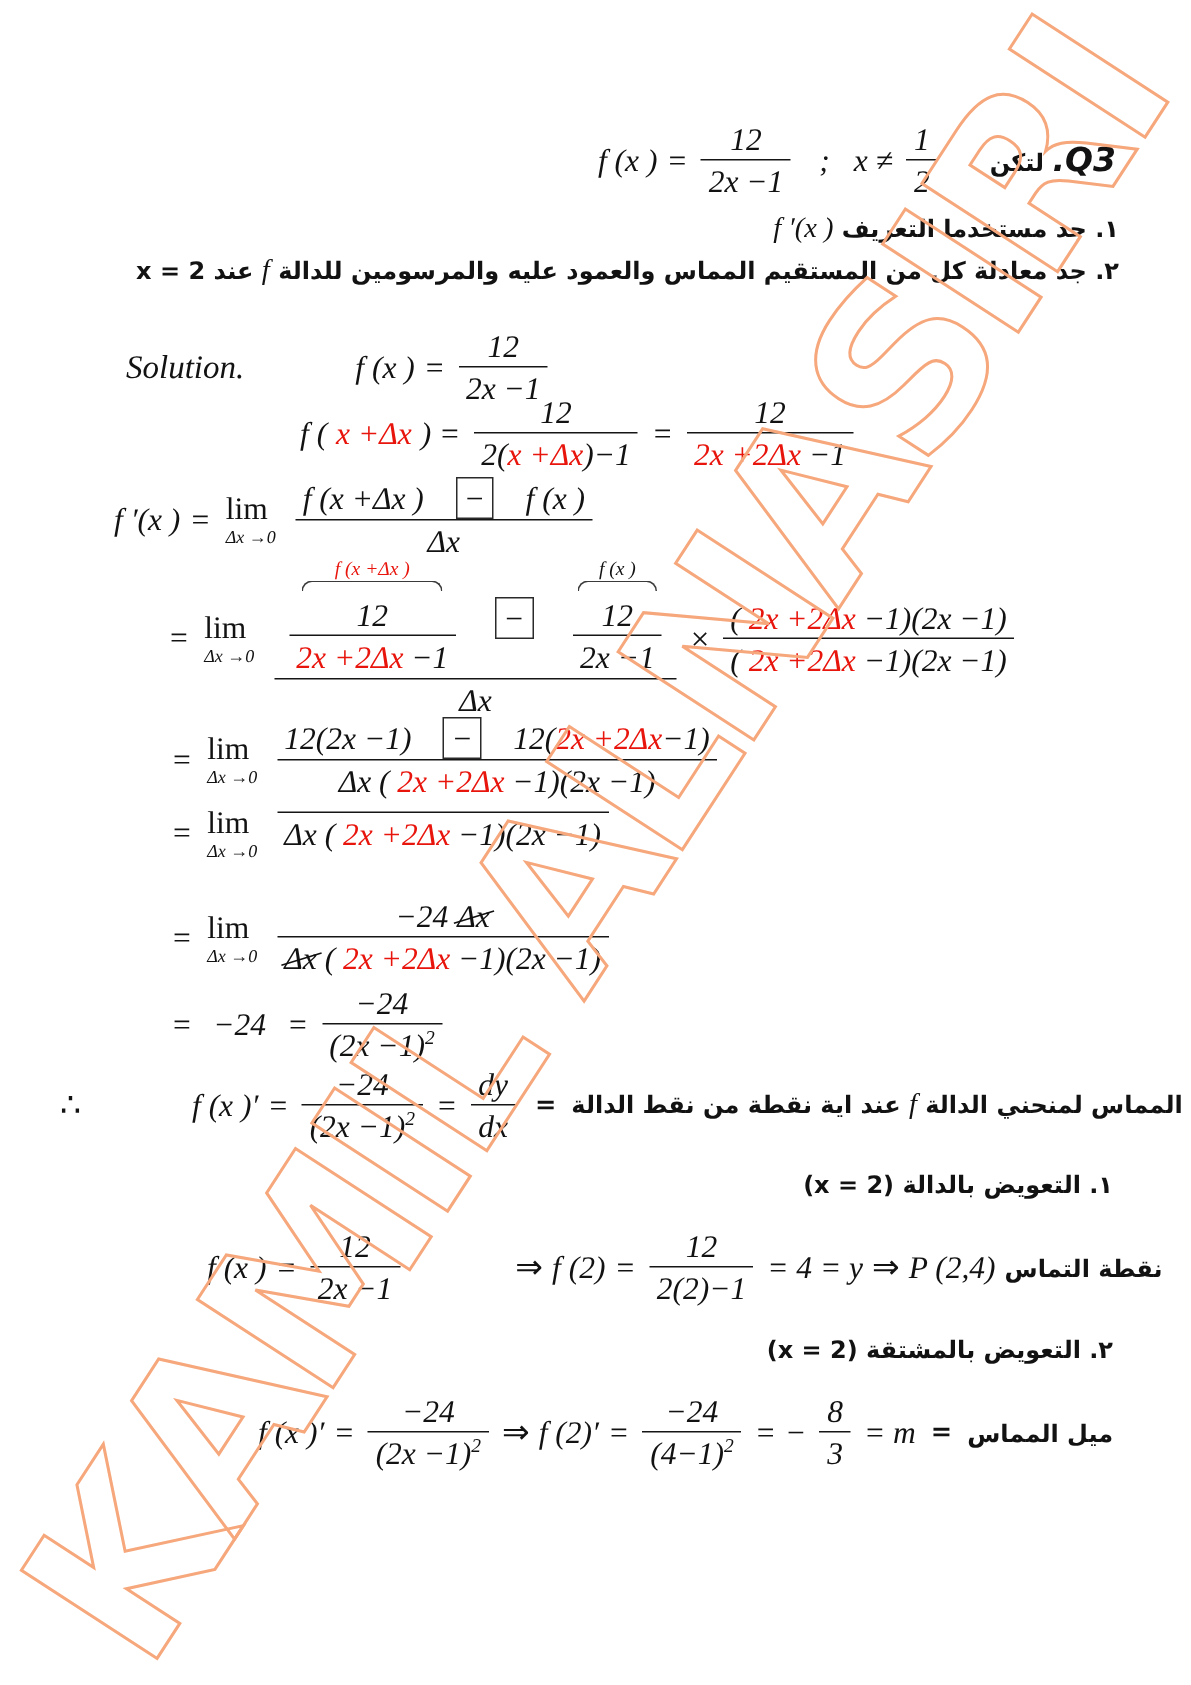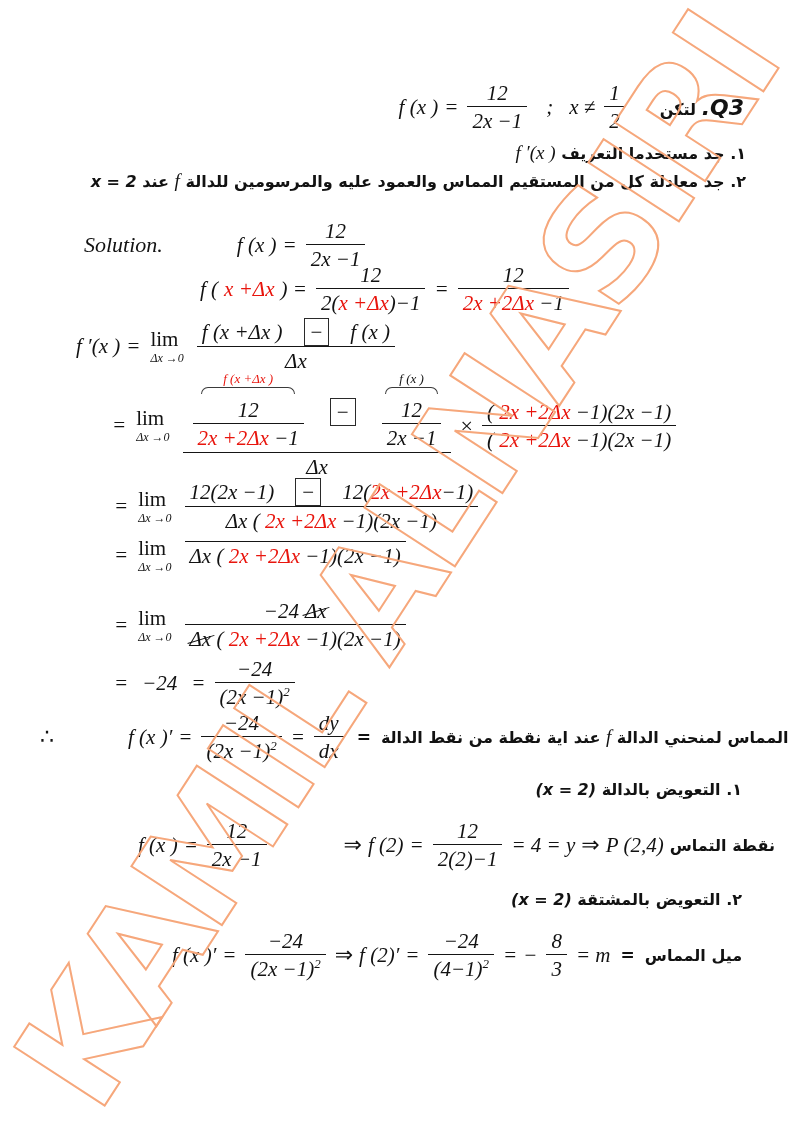--- a/index.html
+++ b/index.html
@@ -25,21 +25,21 @@
   .row{position:absolute;display:flex;align-items:center;white-space:nowrap;gap:6px;}
   .rtl{direction:rtl;}
   .math{font-size:21px;font-style:italic;}
   .m{font-style:italic;font-size:21px;}
   .red{color:var(--c-red);}
   .ar{
     font-family:"DejaVu Sans", sans-serif;font-weight:bold;font-style:normal;
     font-size:16px;direction:rtl;unicode-bidi:embed;
   }
   .ar .mf{font-family:"Liberation Serif",serif;font-style:italic;font-weight:normal;font-size:19px;}
-  .ar .xit{font-style:italic;}
+  .ar .xit{}
   .qn{font-style:italic;font-size:22px;font-family:"DejaVu Sans",sans-serif;font-weight:bold;}
   .sol{font-style:italic;font-size:22px;}
   .frac{display:inline-flex;flex-direction:column;vertical-align:middle;margin:0 3px;line-height:1.25;}
   .frac .num{padding:0 5px;text-align:center;}
   .frac .den{border-top:1.6px solid #151515;padding:1px 5px 0 5px;text-align:center;}
   .lim{display:inline-flex;flex-direction:column;align-items:flex-start;line-height:1;margin:0 4px;vertical-align:middle;}
   .lim .w{font-style:normal;font-size:21px;}
   .lim .s{font-size:12px;margin-top:2px;}
   .boxm{
     font-style:normal;display:inline-block;border:1.4px solid #2a2a2a;

